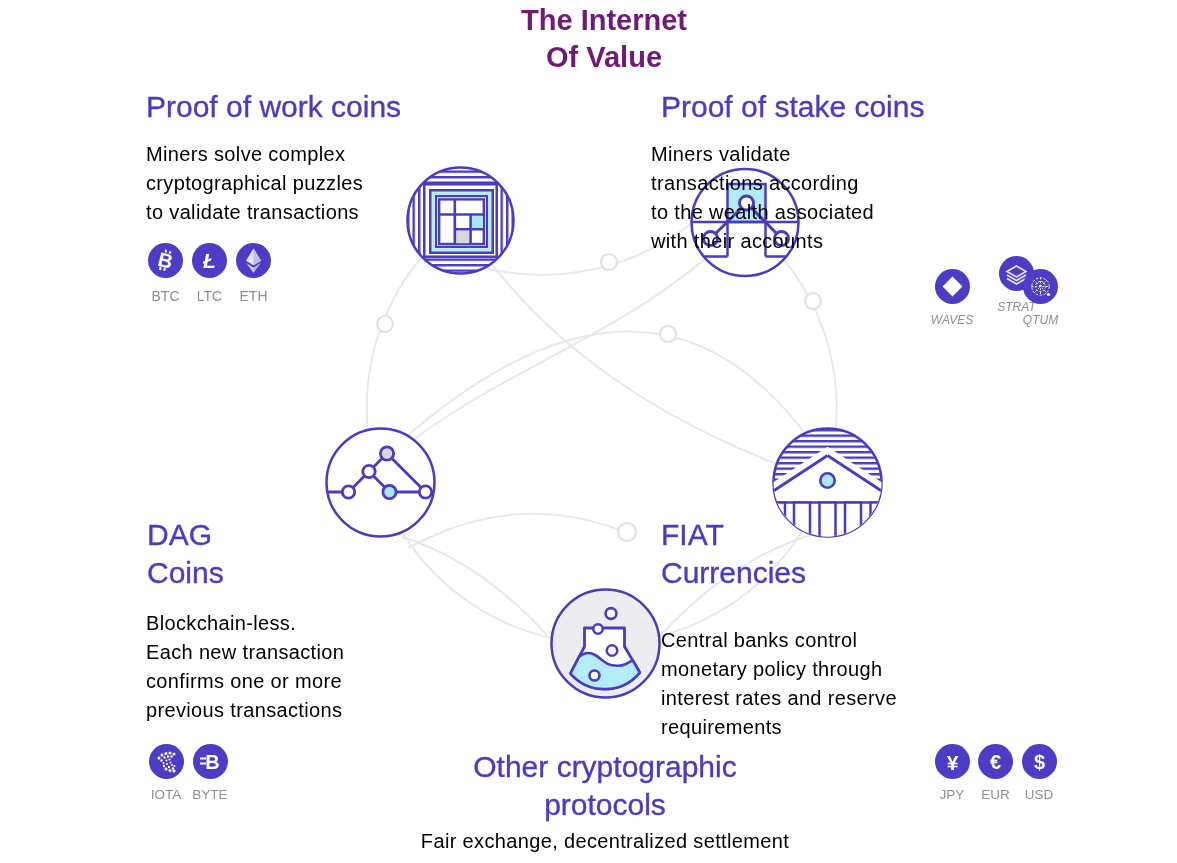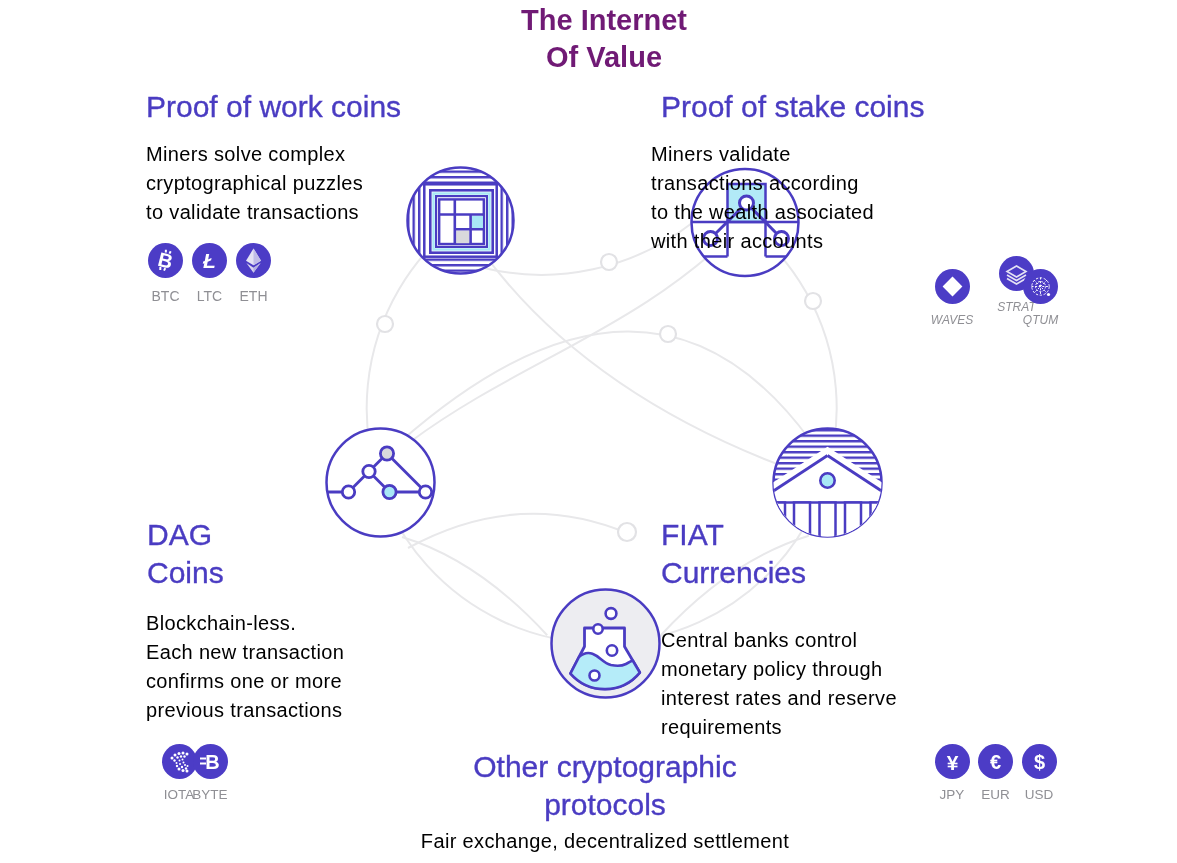--- a/index.html
+++ b/index.html
@@ -246,21 +246,21 @@
 <line x1="11" y1="11" x2="24" y2="24" stroke-dasharray="2 1.6"></line>
 <line x1="24" y1="11" x2="11" y2="24" stroke-dasharray="2 1.6"></line>
 <line x1="17.5" y1="8.5" x2="17.5" y2="26.5" stroke-dasharray="2 1.6"></line>
 <line x1="8.5" y1="17.5" x2="26.5" y2="17.5" stroke-dasharray="2 1.6"></line>
 </g>
       <circle cx="25.5" cy="25.5" r="1.6" fill="#fff"></circle>
     </svg>
 <div class="lbl">QTUM</div>
   </div>
 
-<div class="coin m7" style="left:154px;top:743.5px;">
+<div class="coin m7" style="left:141px;top:743.5px;">
 <svg width="35" height="35">
       <circle cx="17.5" cy="17.5" r="17.5" fill="#4c3cc6"></circle>
 <g fill="#fff">
 <circle cx="10" cy="14" r="1.5"></circle>
         <circle cx="13" cy="11" r="1.5"></circle>
         <circle cx="17" cy="9.5" r="1.5"></circle>
         <circle cx="21" cy="9" r="1.5"></circle>
         <circle cx="25" cy="10" r="1.5"></circle>
 <circle cx="12.5" cy="16.5" r="1.2"></circle>
         <circle cx="15.5" cy="13.5" r="1.2"></circle>

